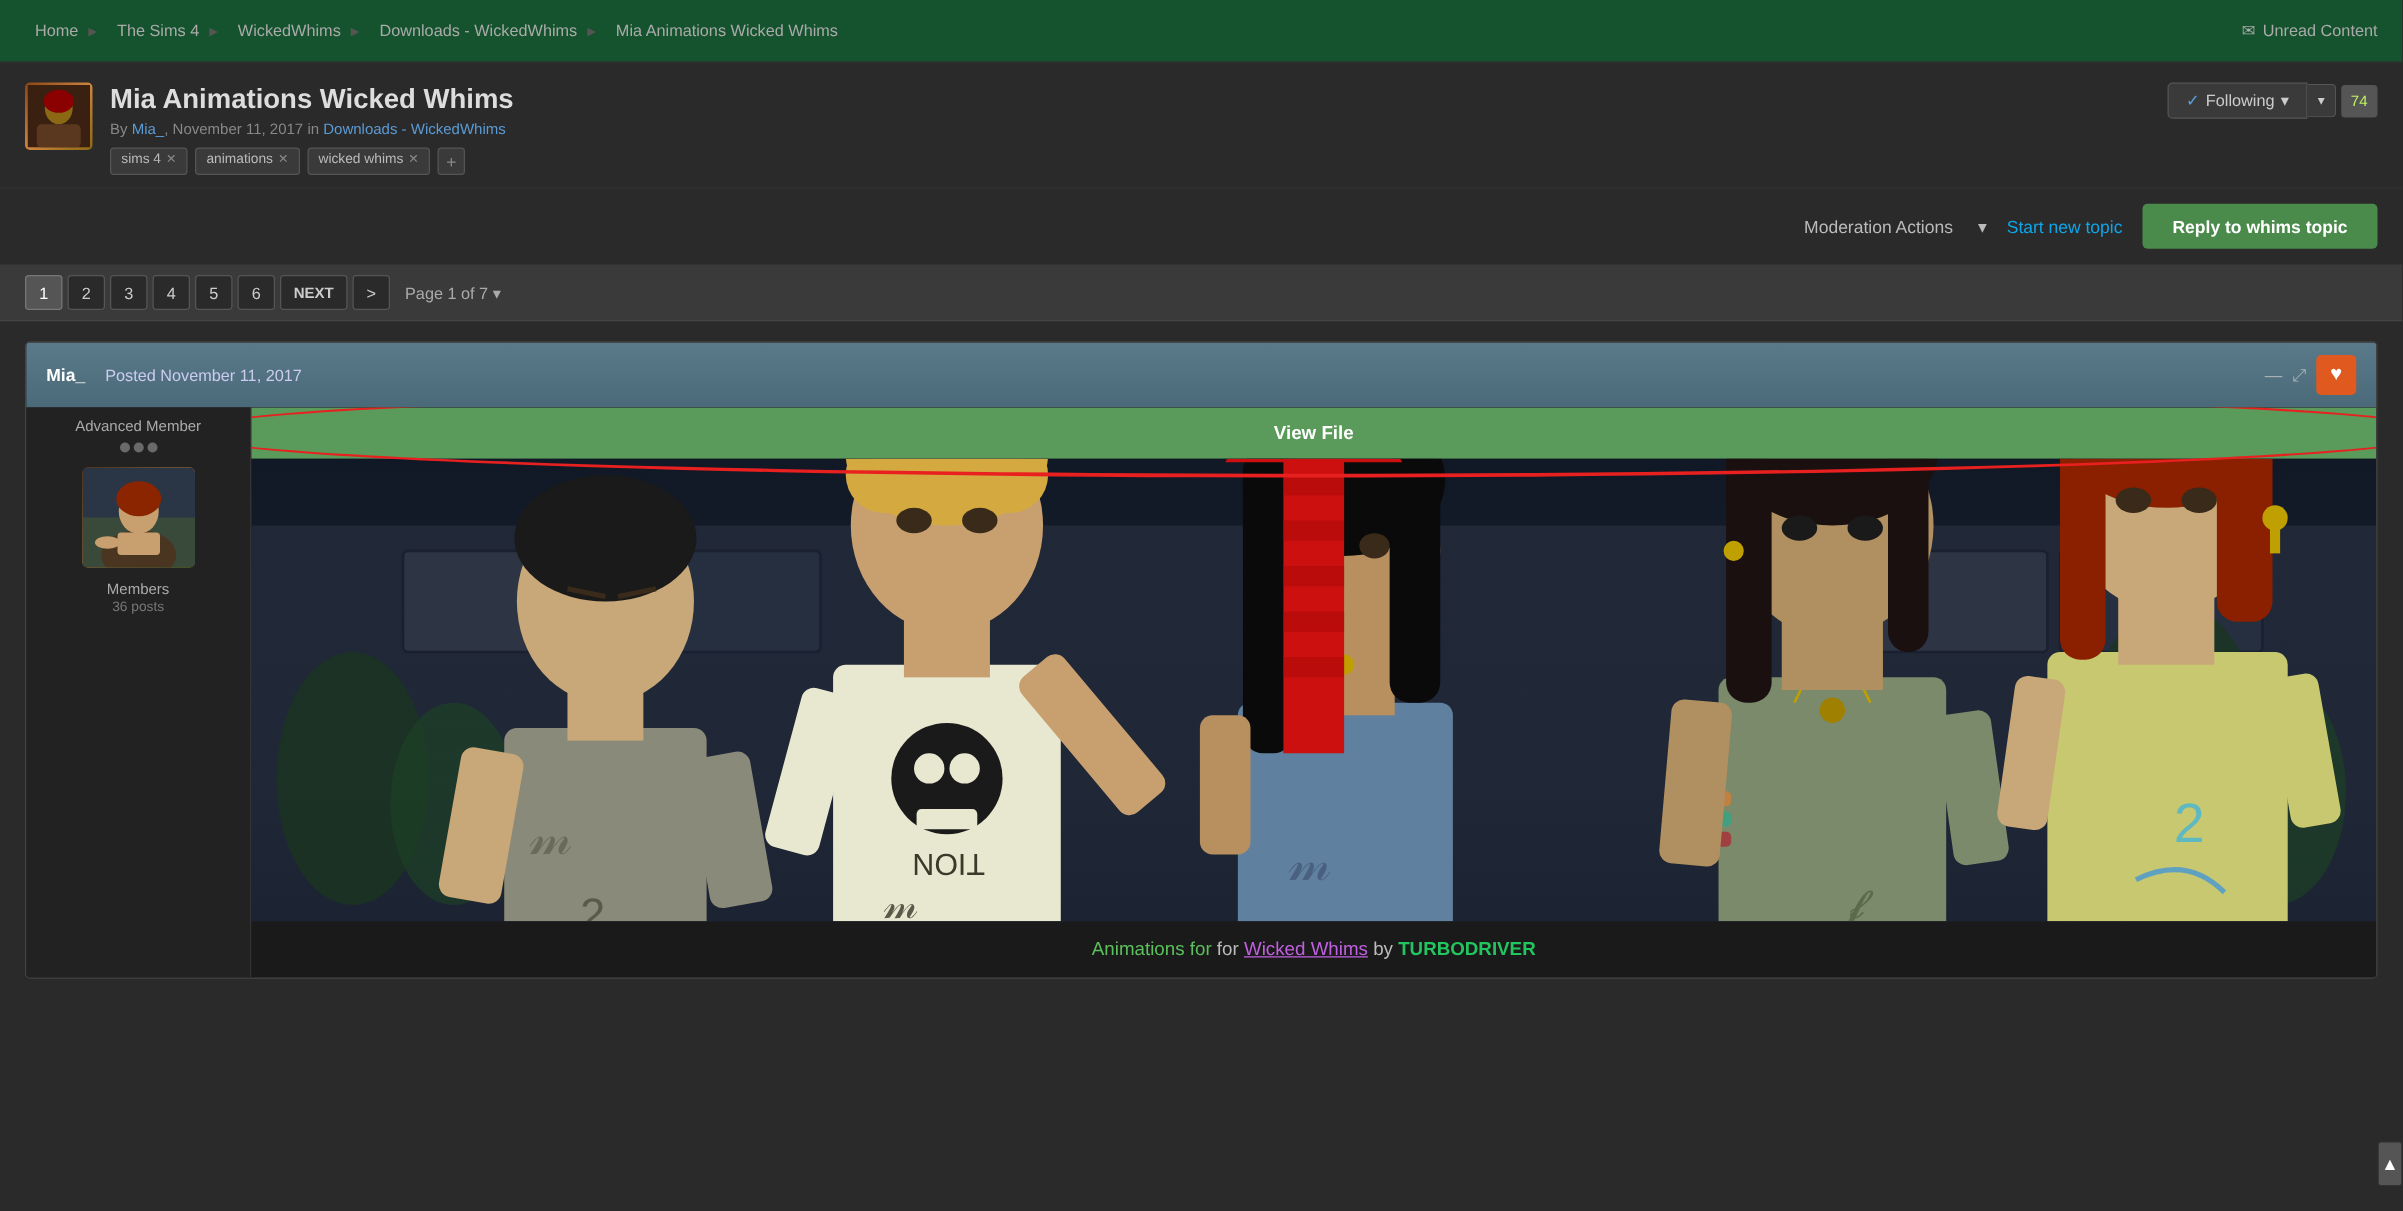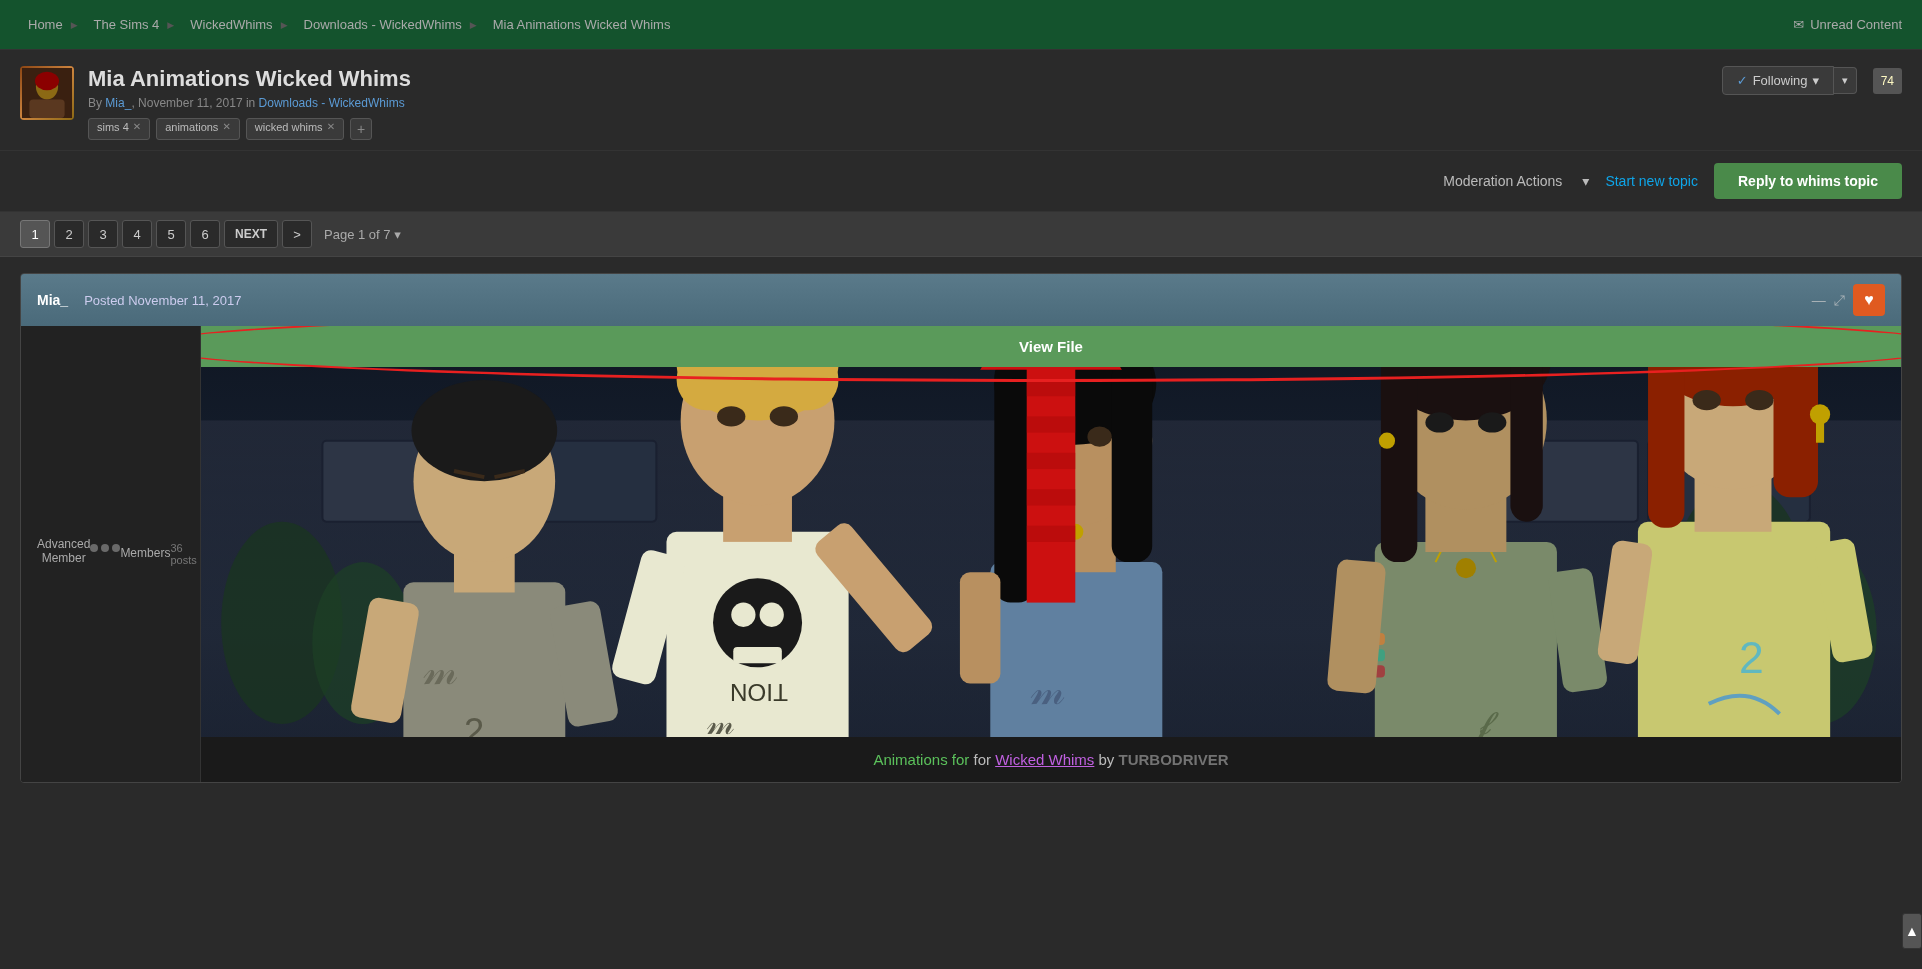--- a/index.html
+++ b/index.html
@@ -146,22 +146,22 @@
       border-radius: 0 4px 4px 0;
       padding: 6px 8px;
       color: #ccc;
       font-size: 11px;
       cursor: pointer;
     }
     .following-count {
       background: #555;
       padding: 6px 8px;
       font-size: 12px;
-      color: #fef9c3;
-      margin-left: 16px;
+      color: #bef264;
+      margin-left: 4px;
       border-radius: 3px;
     }
 
     
     .action-bar {
       background-color: #2a2a2a;
       padding: 12px 20px;
       display: flex;
       align-items: center;
       justify-content: flex-end;
@@ -286,23 +286,23 @@
 
     
     .post-body {
       background: #2a2a2a;
       display: flex;
     }
     .post-sidebar {
       width: 180px;
       min-width: 180px;
       background: #222;
-      padding: 20px 16px;
-      display: flex;
-      flex-direction: row;
+      padding: 8px 16px;
+      display: flex;
+      flex-direction: column;
       align-items: center;
       border-right: 1px solid #333;
     }
     .member-rank {
       color: #aaa;
       font-size: 12px;
       margin-bottom: 6px;
       text-align: center;
     }
     .member-dots {
@@ -754,21 +754,21 @@
 
       <div class="post-footer-text">
         <span class="green-link">Animations for</span>
         <span> </span>
         <span>for</span>
         <span> </span>
         <a class="purple-link">Wicked Whims</a>
         <span> </span>
         <span>by</span>
         <span> </span>
-        <strong style="color:#737373;">TURBODRIVER</strong>
+        <strong style="color:#22c55e;">TURBODRIVER</strong>
       </div>
     </div>
   </div>
 </div>
 
 <div class="scrollbar-right">
   <span style="color:#fff; font-size:14px;">▲</span>
 </div>
 
 </body></html>

